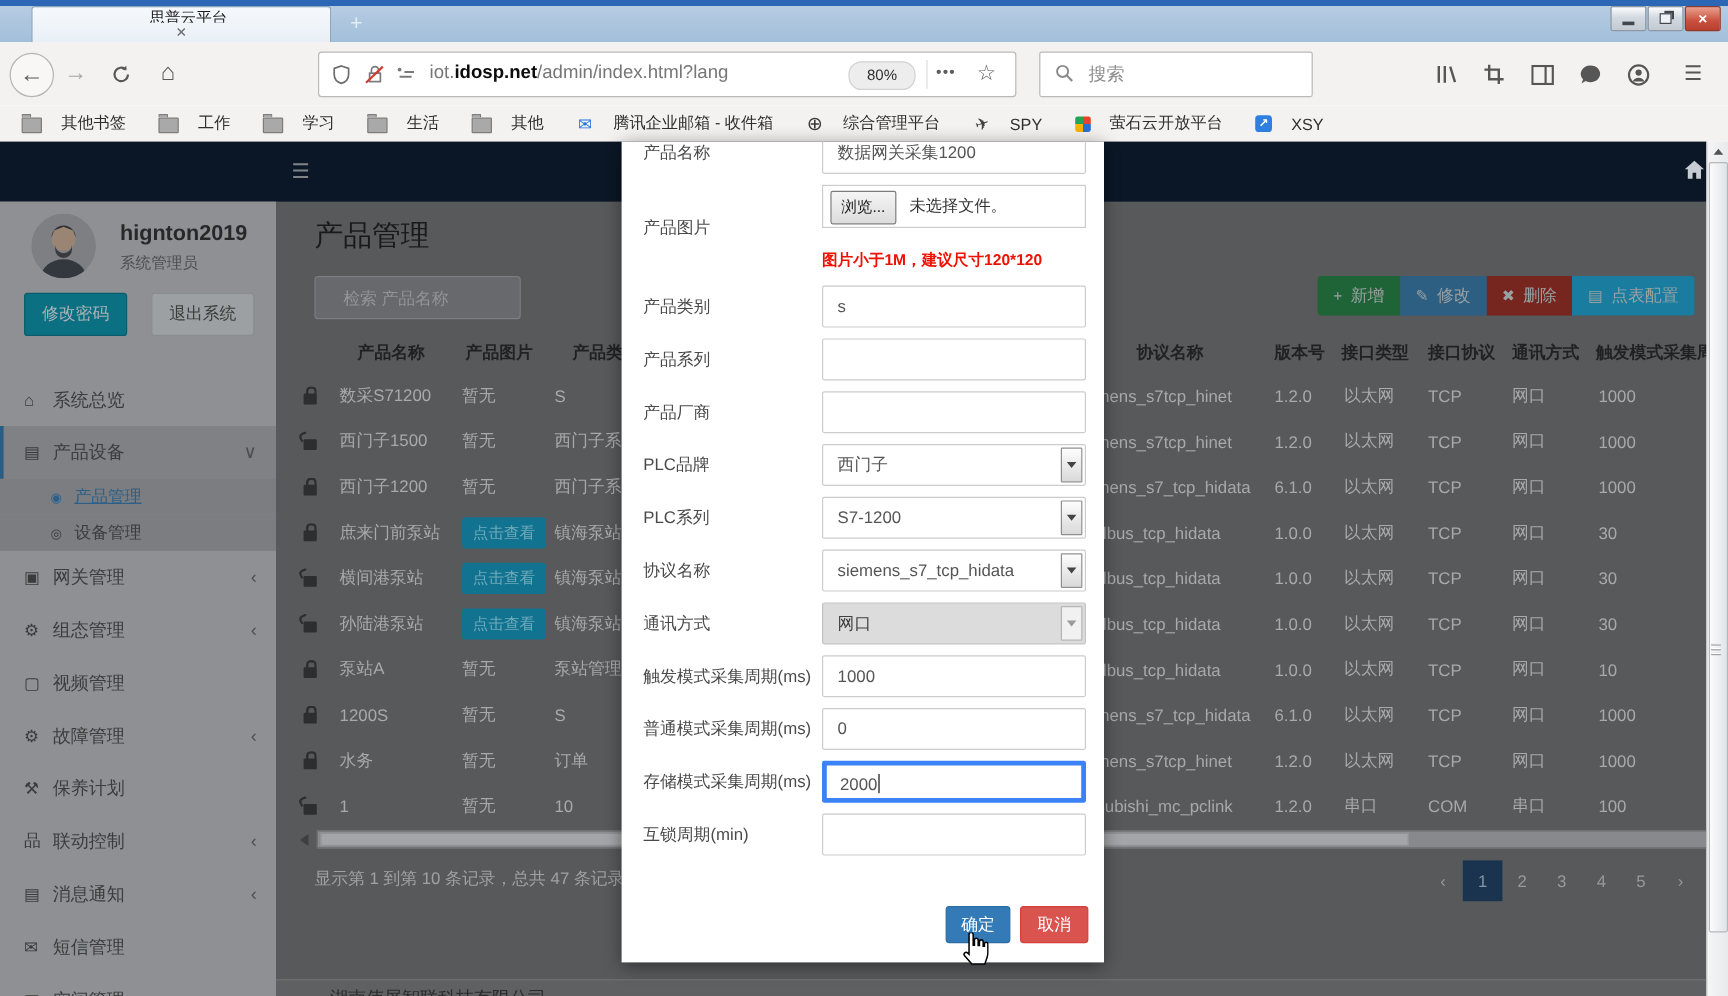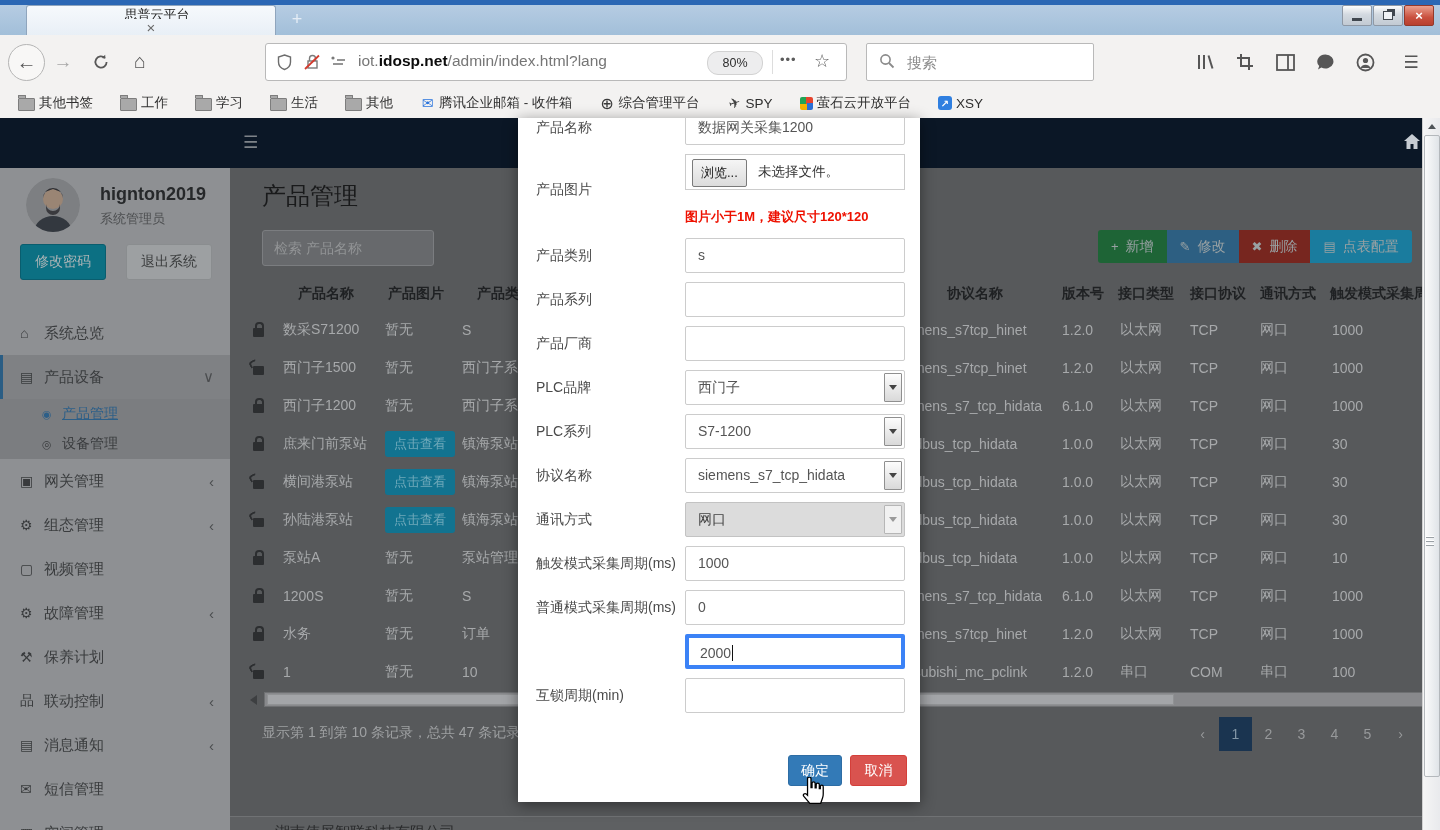--- a/index.html
+++ b/index.html
@@ -39,21 +39,21 @@
   .udots{position:absolute;left:514px;top:0;height:34px;line-height:32px;font-size:13px;letter-spacing:1px;color:#5c5c5c;}
   .ustar{position:absolute;left:548px;top:0;height:34px;line-height:34px;font-size:18px;color:#5c5c5c;}
   .searchbox{position:absolute;left:866px;top:8px;width:226px;height:36px;background:#fff;border:1px solid #b9b9b9;border-radius:2px;}
   .searchbox input{position:absolute;left:38px;top:1px;width:180px;height:32px;border:none;outline:none;font-size:15px;color:#444;
                    font-family:"Liberation Sans","DejaVu Sans",sans-serif;background:transparent;}
   .searchbox input::placeholder{color:#8d8d8d;}
   .tb-ico{position:absolute;top:14px;width:26px;height:26px;display:flex;align-items:center;justify-content:center;color:#565656;}
 
   .bookmarks{position:absolute;left:0;top:88px;width:1440px;height:30px;background:#f3f2f1;display:flex;align-items:center;
              padding-left:18px;gap:27px;box-sizing:border-box;}
-  .bm{display:flex;align-items:center;gap:4px;font-size:13.5px;color:#2f2f2f;white-space:nowrap;}
+  .bm{display:flex;align-items:center;gap:16px;font-size:13.5px;color:#2f2f2f;white-space:nowrap;}
   .bmi{display:inline-flex;align-items:center;justify-content:center;width:15px;height:14px;font-size:14px;}
   .bmi.folder{width:15px;height:11px;background:#a9a9a9;border:1px solid #7d7d7d;border-radius:1px;position:relative;margin-top:2px;}
   .bmi.folder::before{content:"";position:absolute;top:-4px;left:-1px;width:6px;height:2px;background:#a9a9a9;border:1px solid #7d7d7d;
                       border-bottom:none;border-radius:1px 1px 0 0;}
   .bmi.mail::before{content:"✉";color:#2a74dc;font-weight:bold;}
   .bmi.globe::before{content:"⊕";color:#3a3a3a;font-size:16px;}
   .bmi.dart{transform:rotate(-18deg);}
   .bmi.dart::before{content:"✈";color:#3f3f3f;}
   .bmi.grid{width:13px;height:13px;border-radius:2px;background:conic-gradient(#e6432d 0 25%,#2a6fd8 0 50%,#f4b400 0 75%,#21a453 0);}
   .bmi.xsy{width:14px;height:14px;border-radius:3px;background:#2f7fe0;}
@@ -80,21 +80,21 @@
   .mi.sub{height:30px;background:#7b7d80;padding-left:42px;font-size:14px;}
   .mi.sub .ico{font-size:11px;width:20px;}
   .mi.active{color:#2d5f88;}
   .mi.active .lbl{text-decoration:underline;color:#2d5f88;}
   .mi.active .ico{color:#2d5f88;}
 
   .content{position:absolute;left:230px;top:50px;right:0;bottom:0;}
   .page-title{position:absolute;left:32px;top:12px;font-size:24px;color:#191a1b;}
   .c-search{position:absolute;left:32px;top:62px;width:172px;height:36px;background:#67696c;border:1px solid #7b7d80;border-radius:3px;box-sizing:border-box;}
   .c-search input{width:100%;height:100%;background:transparent;border:none;outline:none;padding:0 11px;font-size:14px;color:#a9abad;
-                  font-family:"Liberation Sans","DejaVu Sans",sans-serif;box-sizing:border-box;}
+                  font-family:"Liberation Sans","DejaVu Sans",sans-serif;box-sizing:border-box;margin-left:12px;}
   .c-search input::placeholder{color:#929496;}
   .abtns{position:absolute;left:868px;top:62px;height:33px;display:flex;}
   .abtn{height:33px;display:flex;align-items:center;gap:7px;padding:0 13px;font-size:14px;color:#99a1a3;}
   .abtn .aico{font-size:13px;}
   .abtn.g{background:#1e6436;border-radius:3px 0 0 3px;}
   .abtn.b{background:#2d5f82;}
   .abtn.r{background:#77261f;}
   .abtn.c{background:#1a7c9e;border-radius:0 3px 3px 0;}
 
   .thead{position:absolute;left:0;top:110px;width:1422px;height:30px;font-weight:bold;font-size:14px;color:#1f2123;}
@@ -710,20 +710,21 @@
           <span class="val">1000</span>
         </div>
     </div>
     <div class="mrow" style="top:472px;">
       <label>普通模式采集周期(ms)</label>
       <div class="ctl">
           <span class="val">0</span>
         </div>
     </div>
     <div class="mrow" style="top:516px;">
+      <label>存储模式采集周期(ms)</label>
       <div class="ctl focus">
           <span class="val"><span>2000</span><span class="caret"></span></span>
         </div>
     </div>
     <div class="mrow" style="top:560px;">
       <label>互锁周期(min)</label>
       <div class="ctl">
           <span class="val"></span>
         </div>
     </div>

